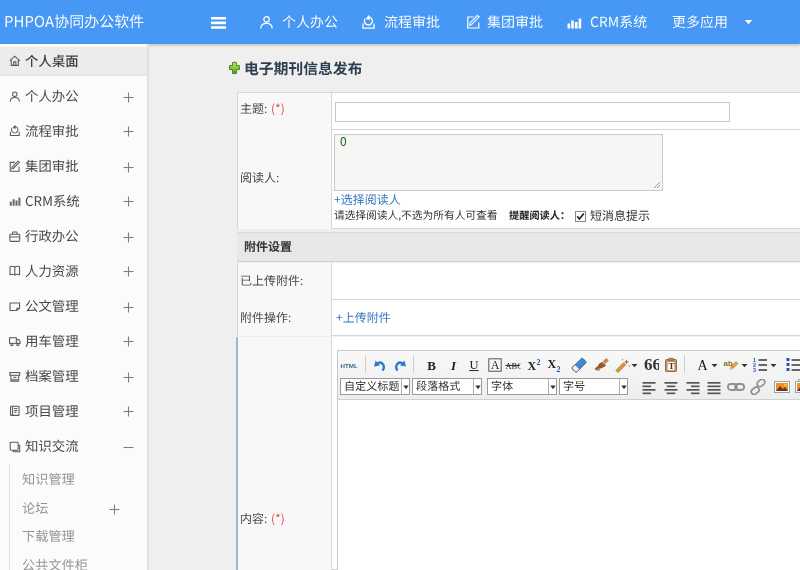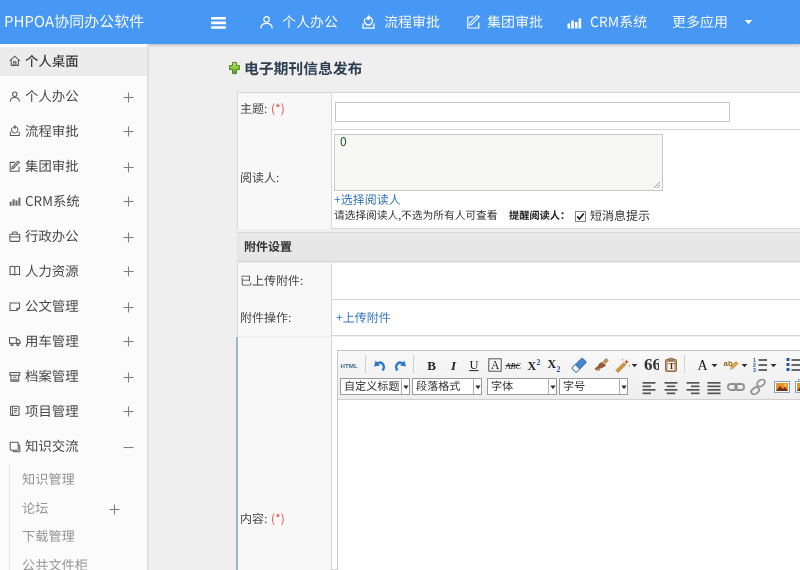--- a/index.html
+++ b/index.html
@@ -682,21 +682,21 @@
       <text x="3.6" y="12" font-family="Liberation Serif" font-size="12.5" fill="#222">U</text>
       <path d="M3.2 13.6 H12.6" stroke="#222" stroke-width="1"></path>
     </svg>
   </div>
 <div style="position:absolute;left:487px;top:357px;">
     <svg width="16" height="16" viewBox="0 0 16 16" style="display:block;">
       <rect x="1.8" y="1.8" width="12.4" height="12.4" fill="none" stroke="#555" stroke-width="1"></rect>
       <text x="4" y="12.2" font-family="Liberation Serif" font-size="11.5" fill="#222">A</text>
     </svg>
   </div>
-<div style="position:absolute;left:505px;top:357px;font-style:italic;">
+<div style="position:absolute;left:505px;top:357px;">
     <svg width="16" height="16" viewBox="0 0 16 16" style="display:block;">
       <text x="0.5" y="11.5" font-family="Liberation Serif" font-size="8.4" fill="#222">ABC</text>
       <path d="M0.5 8.4 L15 8.4" stroke="#222" stroke-width="1"></path>
     </svg>
   </div>
 <div style="position:absolute;left:526px;top:357px;">
     <svg width="16" height="16" viewBox="0 0 16 16" style="display:block;">
       <text x="1.5" y="12.5" font-family="Liberation Serif" font-size="12" font-weight="bold" fill="#222">X</text>
       <text x="10.5" y="7.5" font-family="Liberation Serif" font-size="8" font-weight="bold" fill="#1a56a8">2</text>
     </svg>

